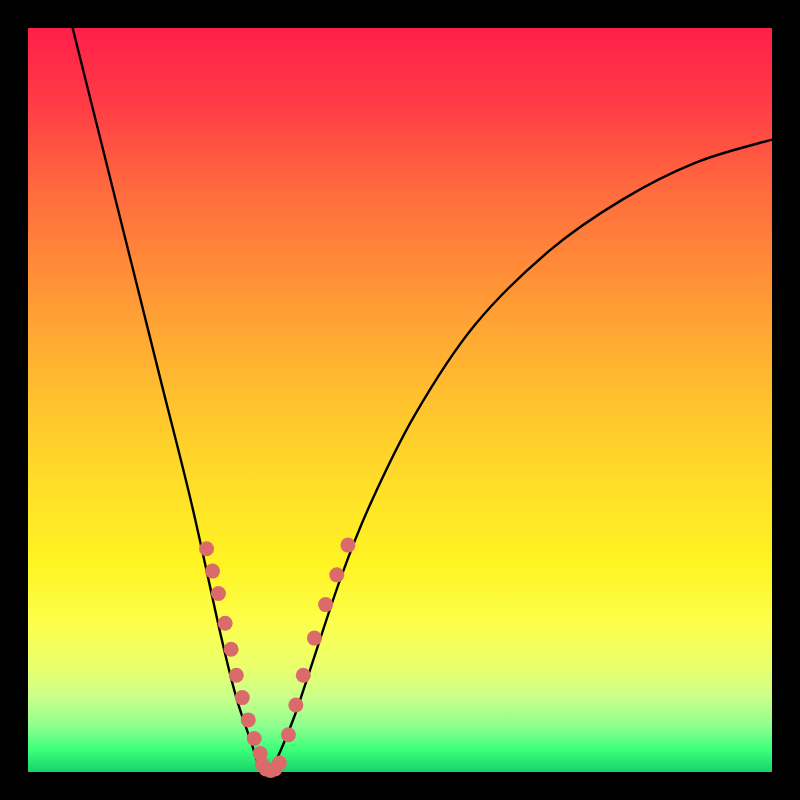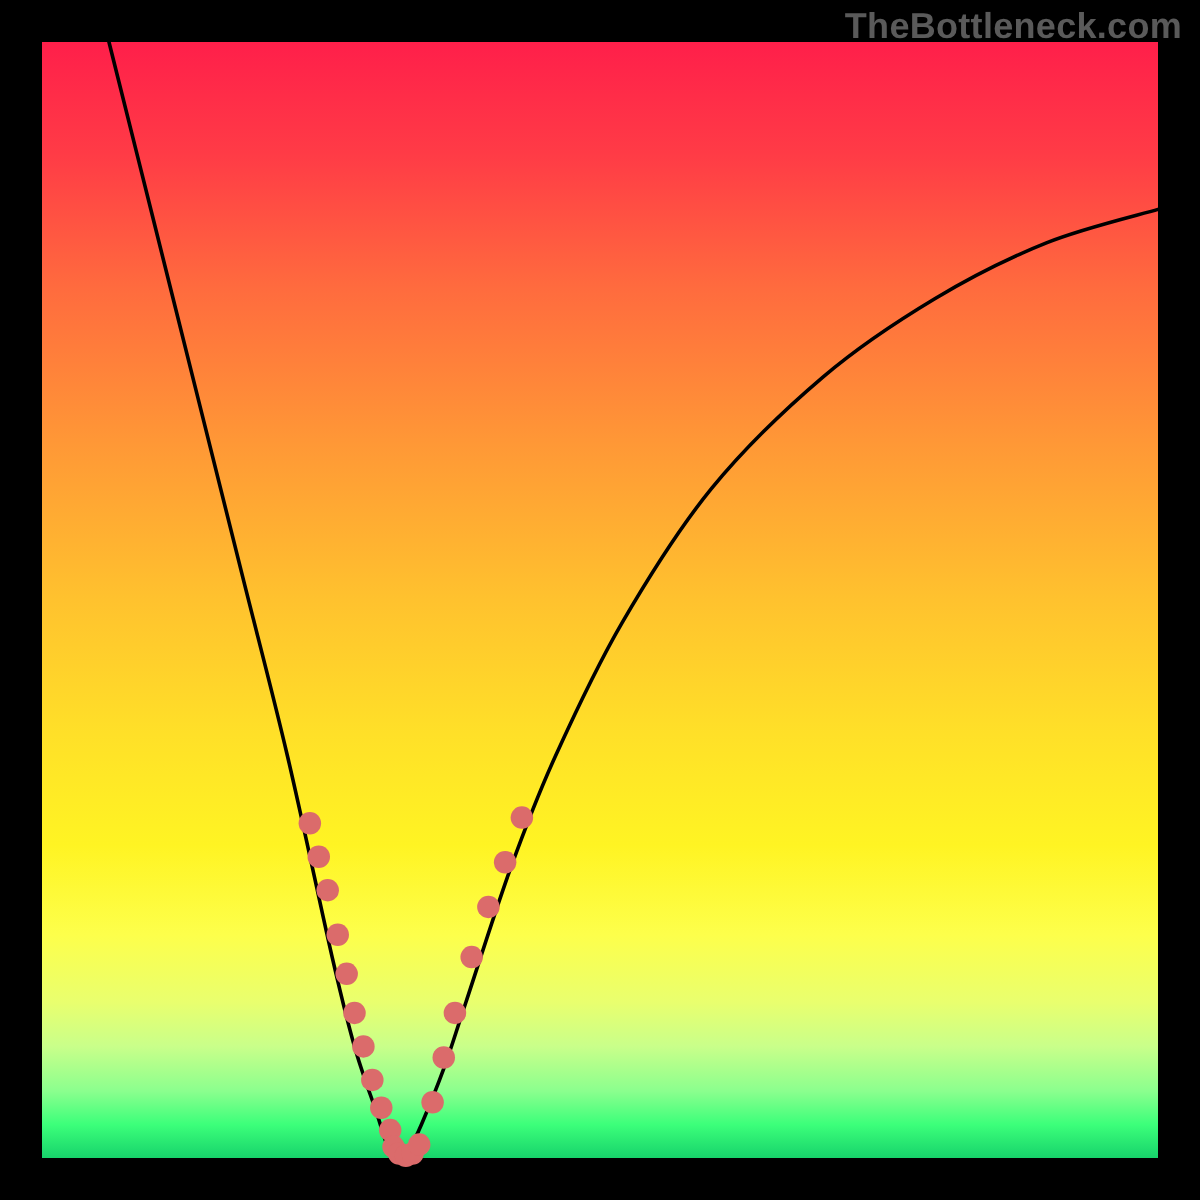--- a/index.html
+++ b/index.html
@@ -57,21 +57,20 @@
   }
   .dot {
     fill: #db6b6b;
     stroke: none;
   }
 </style>
 </head>
 <body>
 
 <div class="frame">
-  <div class="watermark">TheBottleneck.com</div>
   <div class="plot">
     <svg class="curve" viewBox="0 0 744 744">
       <path id="bottleneck-path" fill="none" stroke="#000000" stroke-width="2.4" stroke-linecap="round" d="M 44.64 0.00 C 49.60 19.84, 64.48 79.36, 74.40 119.04 C 84.32 158.72, 94.24 198.40, 104.16 238.08 C 114.08 277.76, 124.00 317.44, 133.92 357.12 C 143.84 396.80, 153.76 434.00, 163.68 476.16 C 173.60 518.32, 186.00 577.84, 193.44 610.08 C 200.88 642.32, 203.36 652.24, 208.32 669.60 C 213.28 686.96, 219.48 703.08, 223.20 714.24 C 226.92 725.40, 228.16 731.60, 230.64 736.56 C 233.12 741.52, 235.60 744.00, 238.08 744.00 C 240.56 744.00, 243.04 740.28, 245.52 736.56 C 248.00 732.84, 249.24 730.36, 252.96 721.68 C 256.68 713.00, 262.88 698.12, 267.84 684.48 C 272.80 670.84, 275.28 662.16, 282.72 639.84 C 290.16 617.52, 302.56 577.84, 312.48 550.56 C 322.40 523.28, 329.84 503.44, 342.24 476.16 C 354.64 448.88, 369.52 416.64, 386.88 386.88 C 404.24 357.12, 424.08 324.88, 446.40 297.60 C 468.72 270.32, 496.00 244.28, 520.80 223.20 C 545.60 202.12, 570.40 186.00, 595.20 171.12 C 620.00 156.24, 644.80 143.84, 669.60 133.92 C 694.40 124.00, 731.60 115.32, 744.00 111.60"></path>
       <g id="marker-group">
           <circle cx="178.56" cy="520.80" r="7.5" class="dot" fill="#db6b6b"></circle>
           <circle cx="184.51" cy="543.12" r="7.5" class="dot" fill="#db6b6b"></circle>
           <circle cx="190.46" cy="565.44" r="7.5" class="dot" fill="#db6b6b"></circle>
           <circle cx="197.16" cy="595.20" r="7.5" class="dot" fill="#db6b6b"></circle>
           <circle cx="203.11" cy="621.24" r="7.5" class="dot" fill="#db6b6b"></circle>
           <circle cx="208.32" cy="647.28" r="7.5" class="dot" fill="#db6b6b"></circle>

